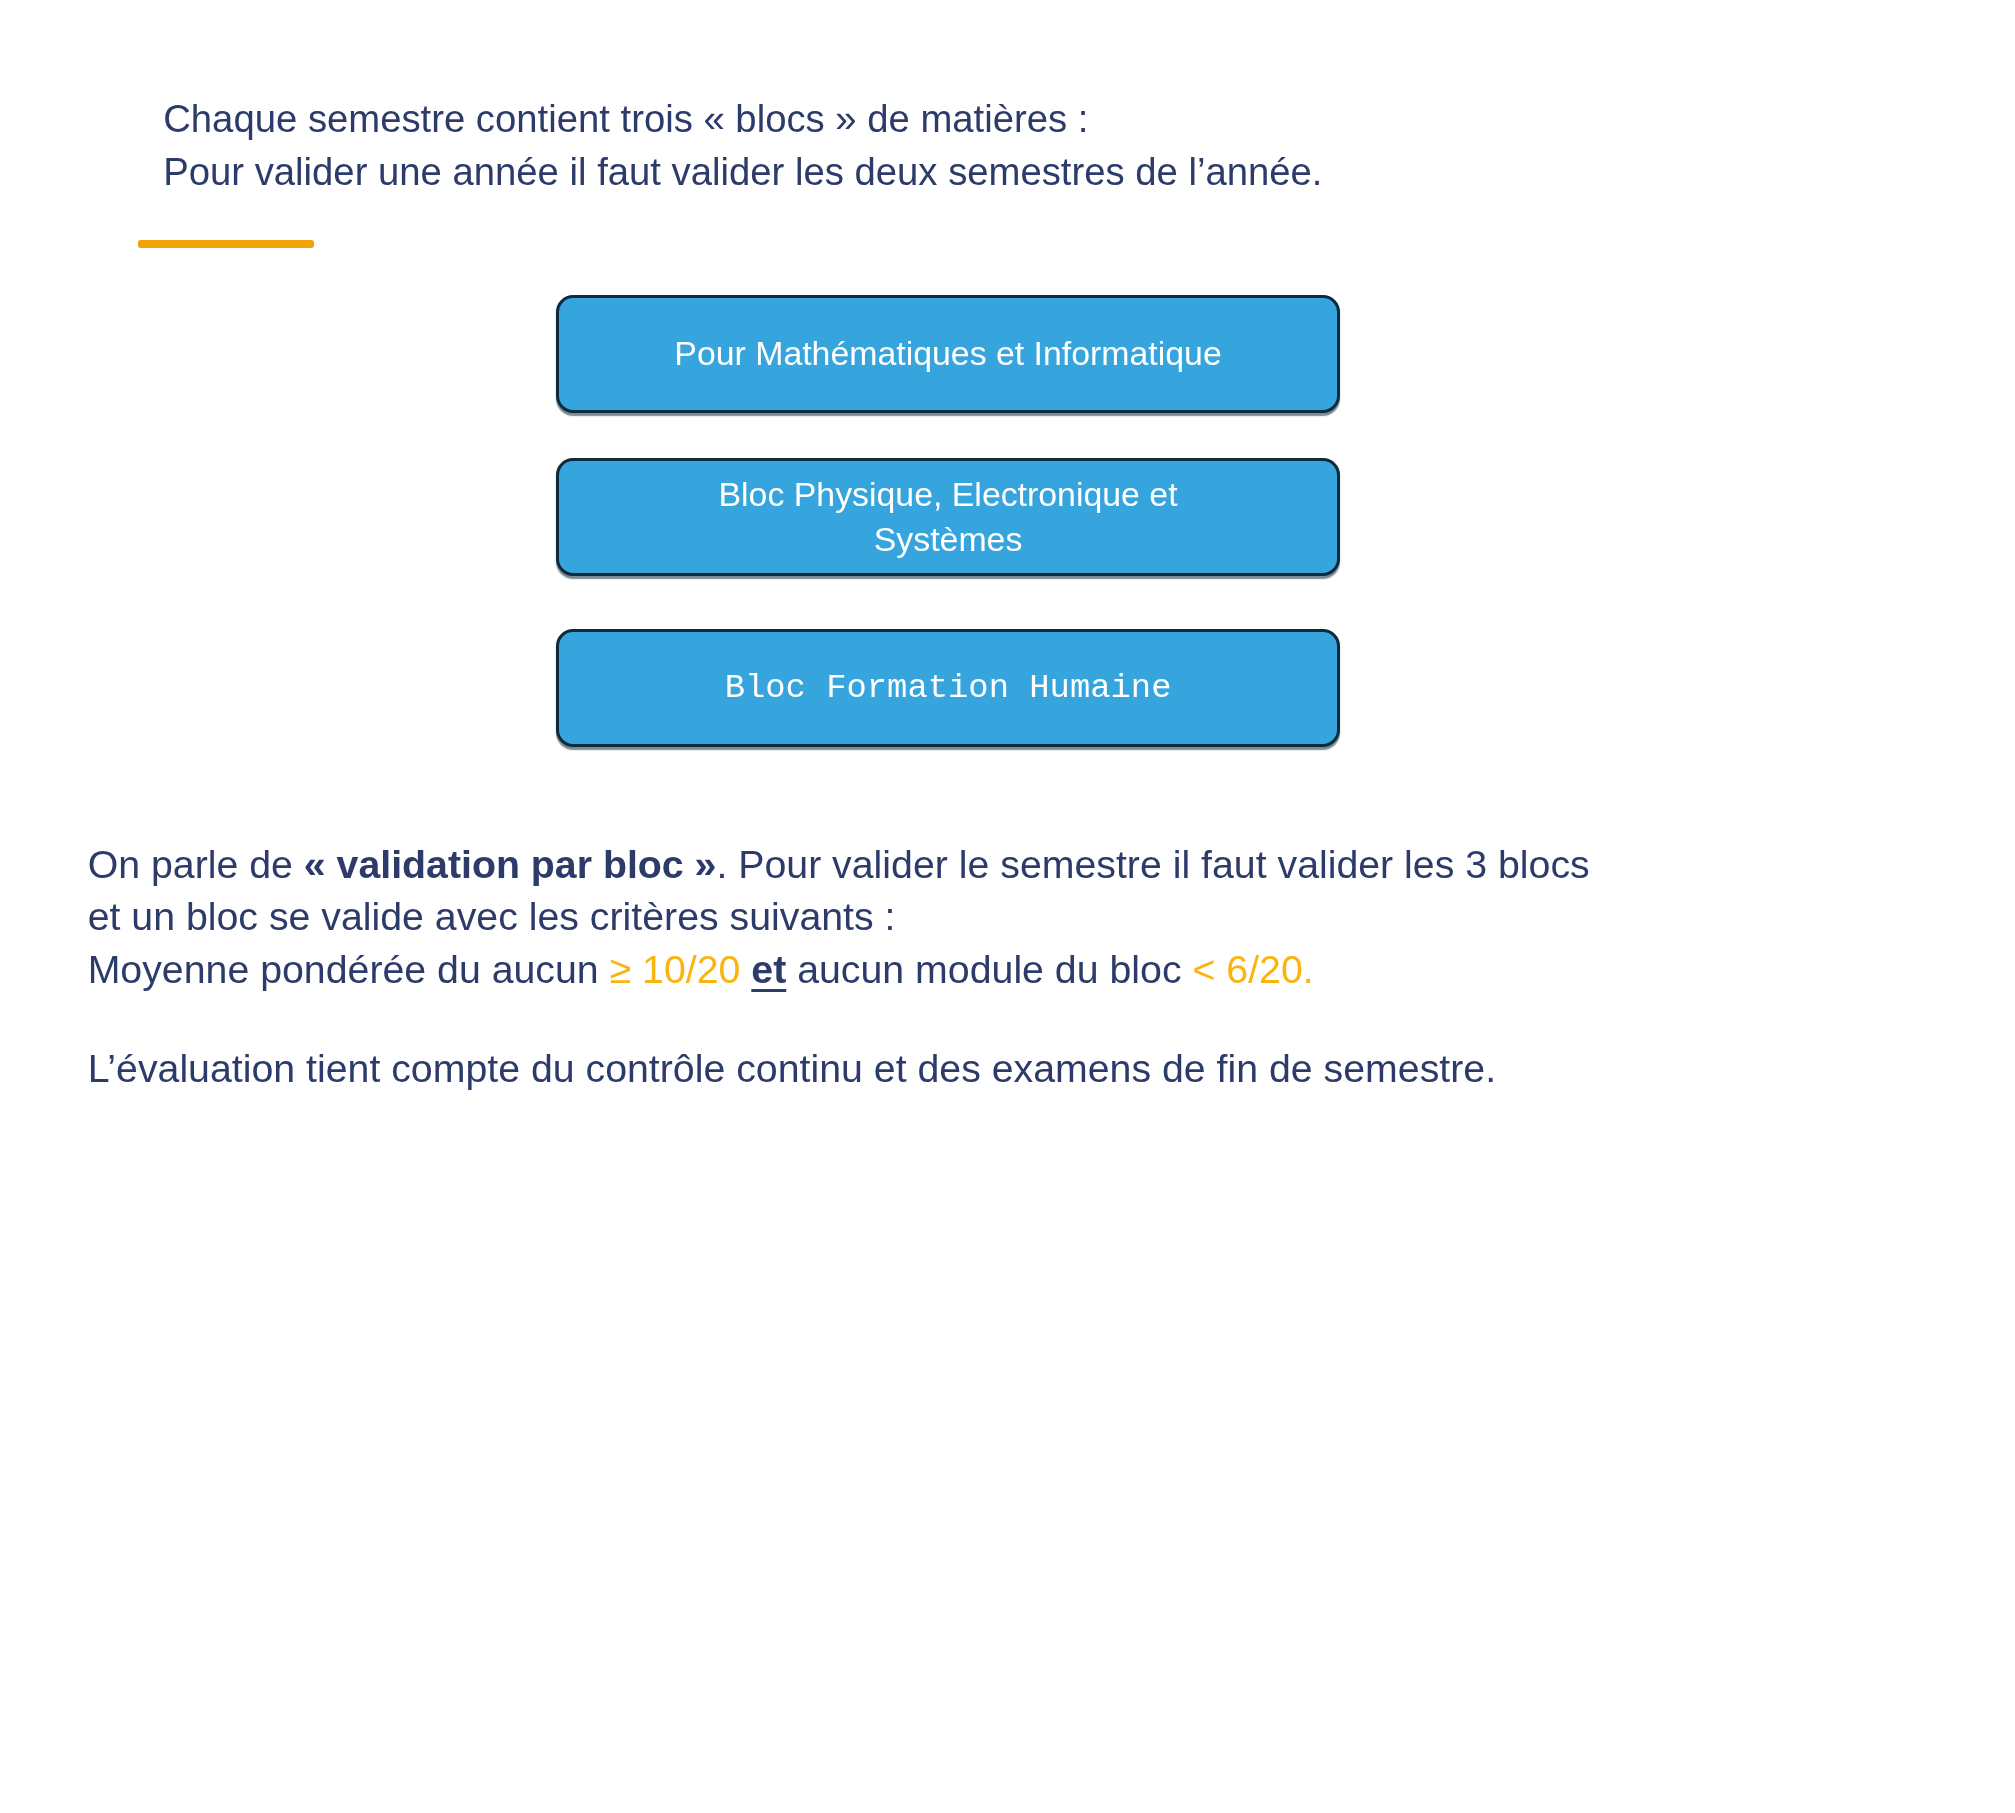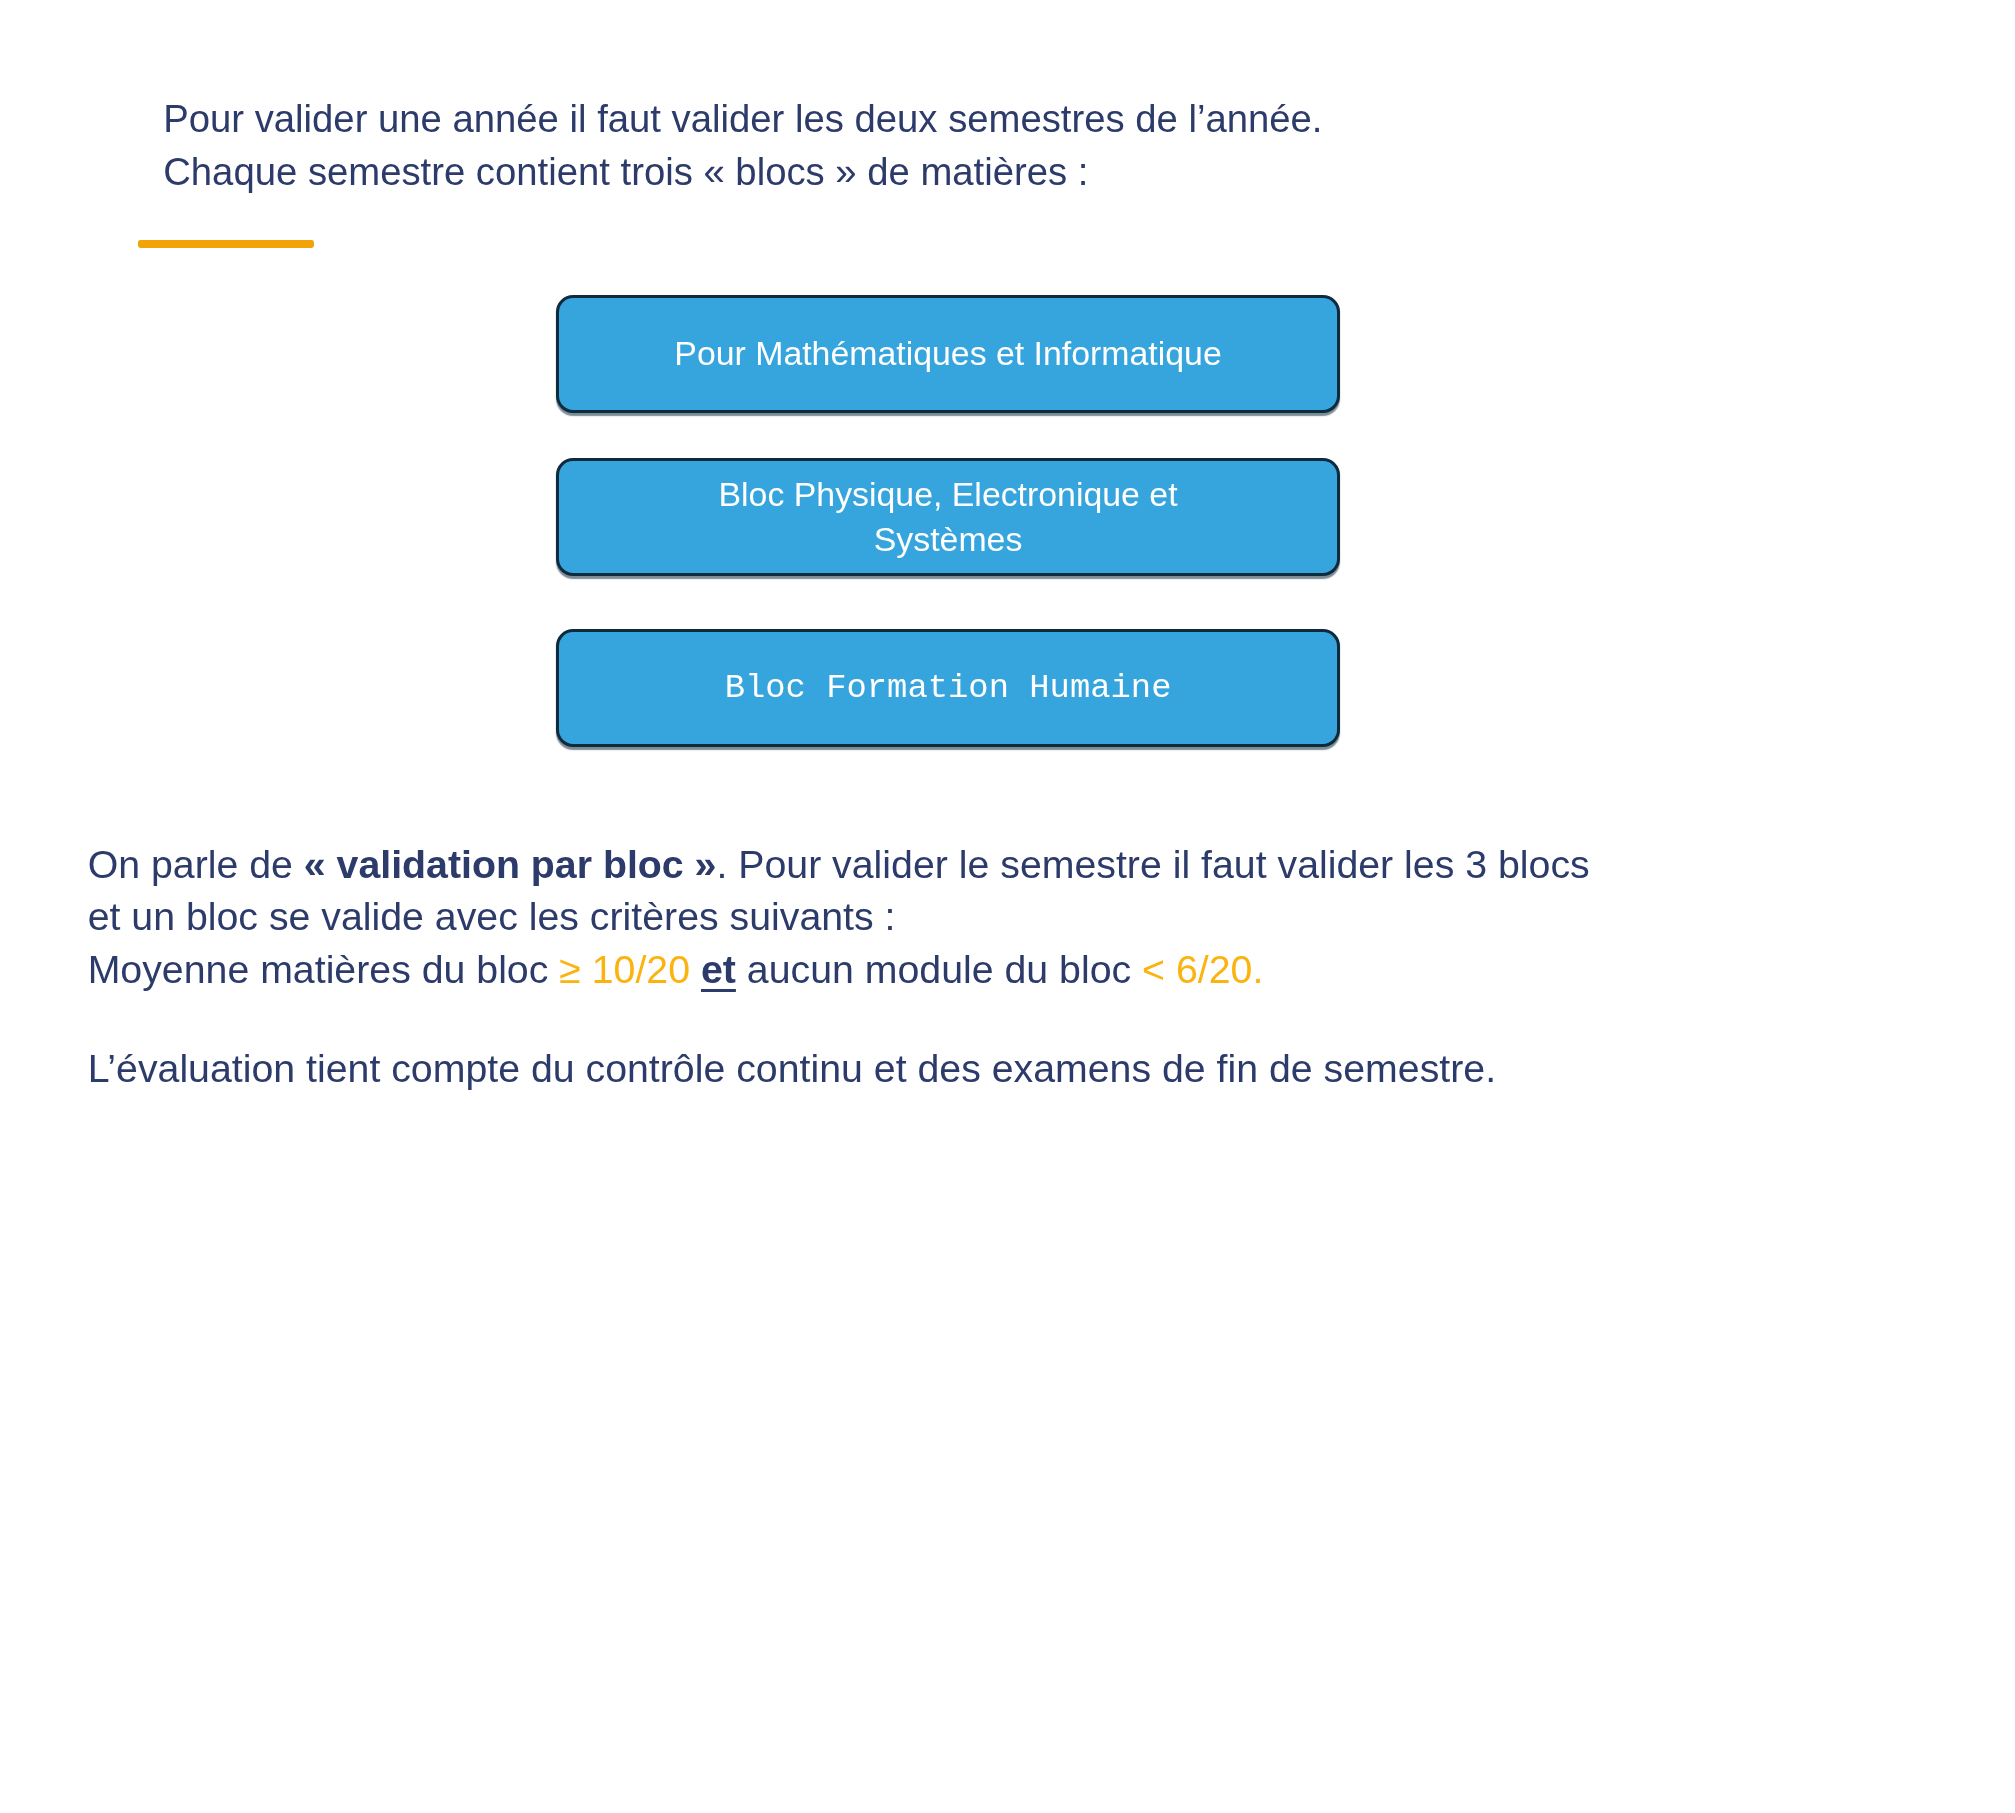--- a/index.html
+++ b/index.html
@@ -83,41 +83,41 @@
     text-decoration-thickness:0.17vw;
     text-underline-offset:0.3vw;
   }
 </style>
 </head>
 <body>
 
 <div class="slide">
 
   <div class="title">
+    <div class="t-line">Chaque semestre contient trois « blocs » de matières :</div>
     <div class="t-line">Pour valider une année il faut valider les deux semestres de l’année.</div>
-    <div class="t-line">Chaque semestre contient trois « blocs » de matières :</div>
   </div>
 
   <div class="accent-bar"></div>
 
   <div class="bloc bloc-1">
     <span class="bloc-label">Pour Mathématiques et Informatique</span>
   </div>
 
   <div class="bloc bloc-2">
     <span class="bloc-label">Bloc Physique, Electronique et
 Systèmes</span>
   </div>
 
   <div class="bloc bloc-3">
     <span class="bloc-label">Bloc Formation Humaine</span>
   </div>
 
   <div class="body-text">
     <div class="b-line"><span>On parle de </span><span class="bold">« validation par bloc »</span><span>. Pour valider le semestre il faut valider les 3 blocs</span></div>
     <div class="b-line">et un bloc se valide avec les critères suivants :</div>
-    <div class="b-line"><span>Moyenne matières du bloc </span><span class="accent">≥ 10/20</span> <span class="et-underline">et</span><span> aucun module du bloc </span><span class="accent">&lt; 6/20.</span></div>
+    <div class="b-line"><span>Moyenne pondérée du aucun </span><span class="accent">≥ 10/20</span> <span class="et-underline">et</span><span> aucun module du bloc </span><span class="accent">&lt; 6/20.</span></div>
     <div class="spacer"></div>
     <div class="b-line">L’évaluation tient compte du contrôle continu et des examens de fin de semestre.</div>
   </div>
 
 </div>
 
 
 </body></html>

